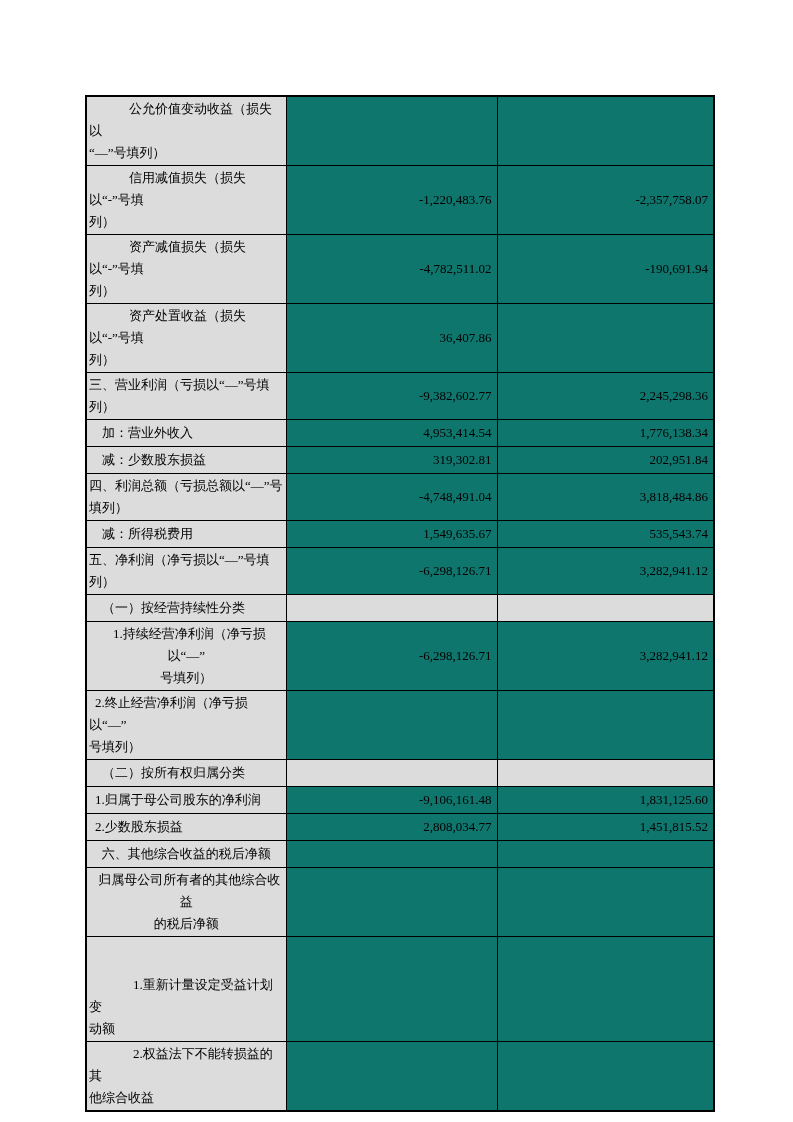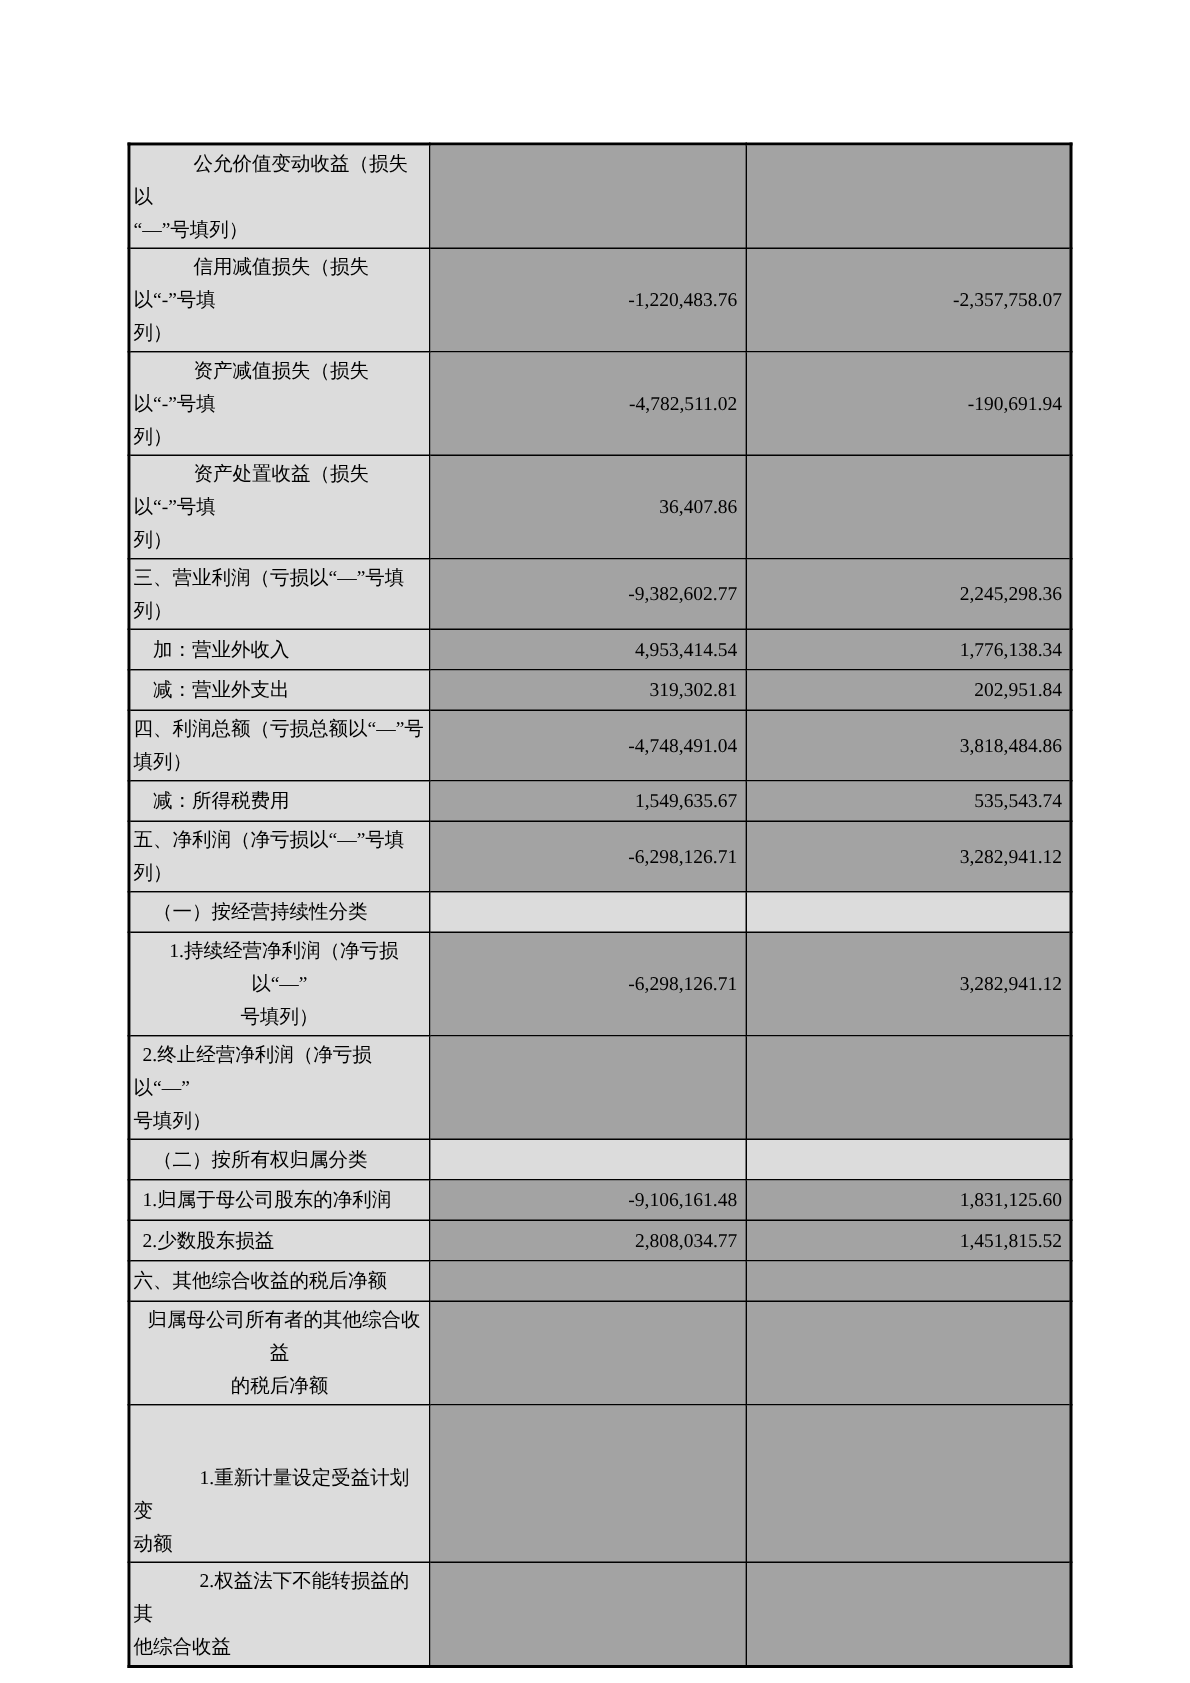--- a/index.html
+++ b/index.html
@@ -41,21 +41,21 @@
   td.label-cell {
     background: #dcdcdc;
     padding: 1px 2px;
   }
   td.label-cell .label-text {
     white-space: pre-wrap;
     line-height: 22px;
     word-break: break-all;
   }
   td.value-cell {
-    background: #a3a3a3;
+    background: #0f766e;
     text-align: right;
     padding: 1px 5px;
     line-height: 22px;
   }
   tr.shaded td.value-cell {
     background: #dcdcdc;
   }
   tr.row-single { height: 27px; }
   tr.row-double { height: 48px; }
 </style>
@@ -111,21 +111,21 @@
   </tr>
         <tr class="row-single">
     <td class="label-cell">
       <div class="label-text" style="text-indent: 13px;">加：营业外收入</div>
     </td>
     <td class="value-cell">4,953,414.54</td>
     <td class="value-cell">1,776,138.34</td>
   </tr>
         <tr class="row-single">
     <td class="label-cell">
-      <div class="label-text" style="text-indent: 13px;">减：营业外支出</div>
+      <div class="label-text" style="text-indent: 13px;">减：少数股东损益</div>
     </td>
     <td class="value-cell">319,302.81</td>
     <td class="value-cell">202,951.84</td>
   </tr>
         <tr class="row-single">
     <td class="label-cell">
       <div class="label-text" style="text-indent: 0px;">四、利润总额（亏损总额以“—”号填列）</div>
     </td>
     <td class="value-cell">-4,748,491.04</td>
     <td class="value-cell">3,818,484.86</td>
@@ -183,21 +183,21 @@
   </tr>
         <tr class="row-single">
     <td class="label-cell">
       <div class="label-text" style="text-indent: 6px;">2.少数股东损益</div>
     </td>
     <td class="value-cell">2,808,034.77</td>
     <td class="value-cell">1,451,815.52</td>
   </tr>
         <tr class="row-single">
     <td class="label-cell">
-      <div class="label-text" style="text-indent: 0px;">六、其他综合收益的税后净额</div>
+      <div class="label-text" style="text-indent: 0px; text-align: center;">六、其他综合收益的税后净额</div>
     </td>
     <td class="value-cell"></td>
     <td class="value-cell"></td>
   </tr>
         <tr class="row-double">
     <td class="label-cell">
       <div class="label-text" style="text-indent: 6px; text-align: center;">归属母公司所有者的其他综合收益
 的税后净额</div>
     </td>
     <td class="value-cell"></td>

